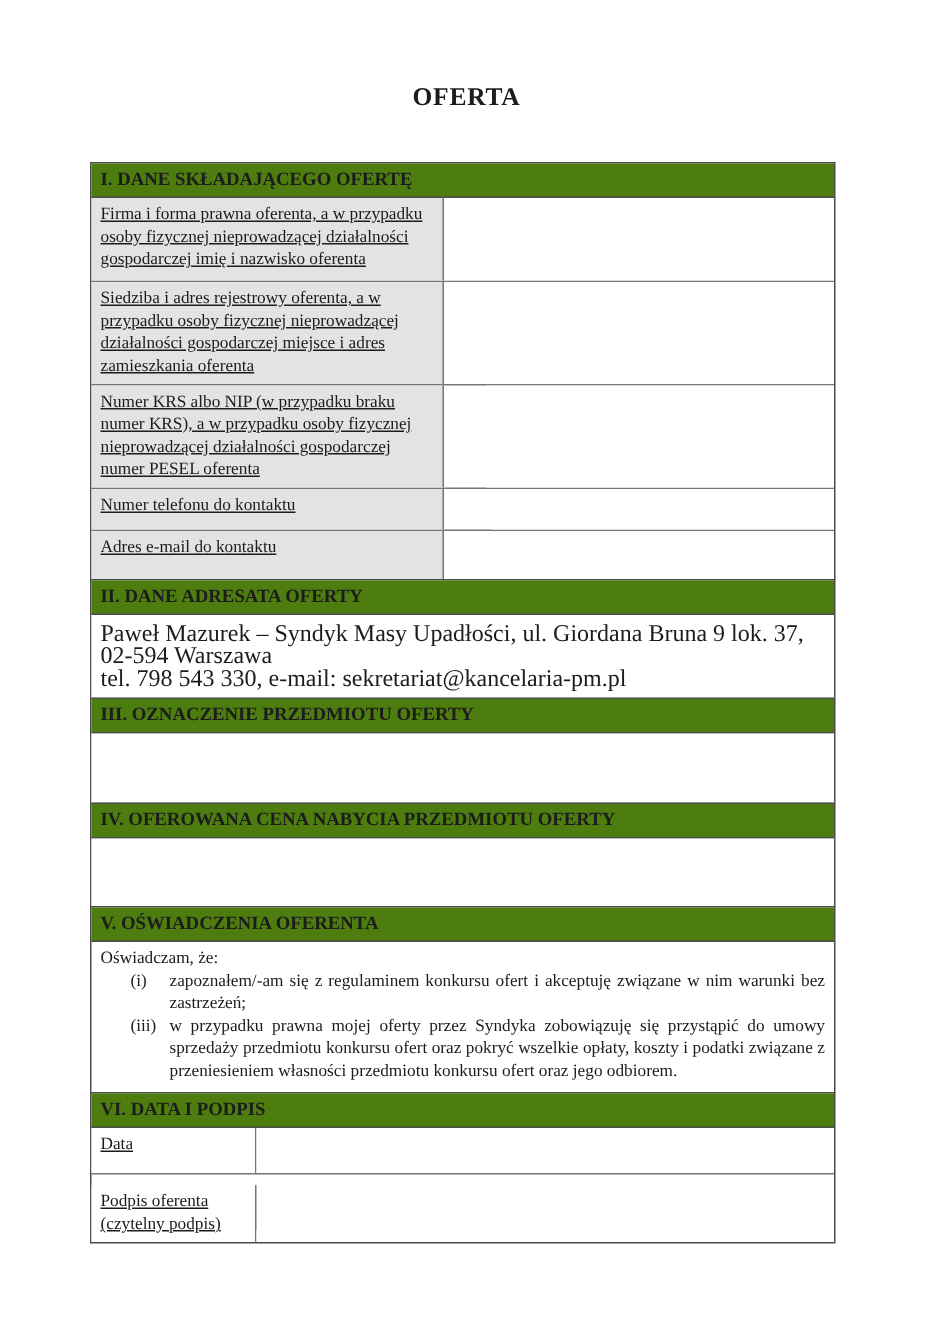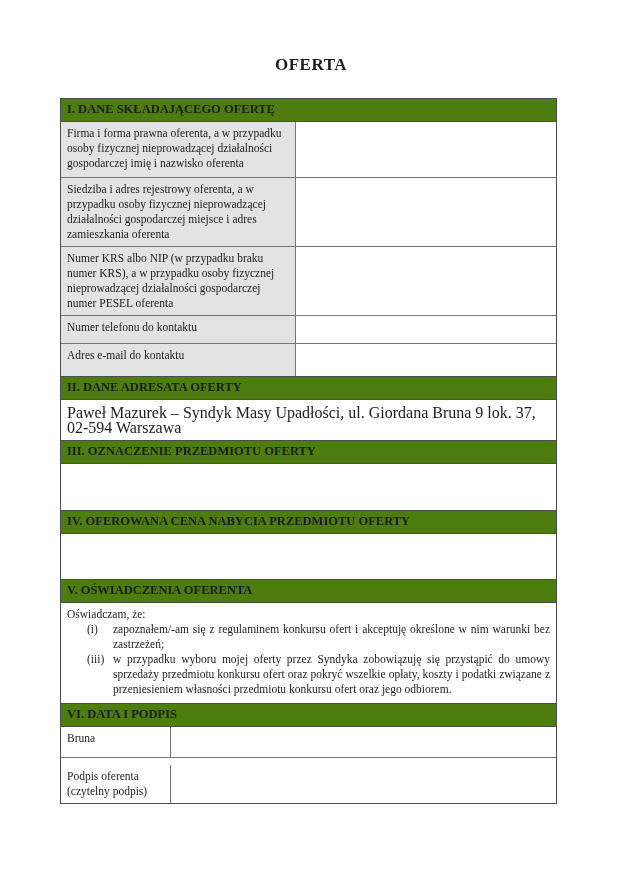--- a/index.html
+++ b/index.html
@@ -8,40 +8,40 @@
     position: relative;
     width: 622px;
     height: 880px;
     background: #ffffff;
     font-family: "Liberation Serif", serif;
     color: #1c1c1c;
     overflow: hidden;
   }
   .doc-title {
     padding-top: 55px;
-    margin-bottom: 23px;
+    margin-bottom: 33px;
     text-align: center;
     font-size: 17px;
     font-weight: bold;
     letter-spacing: 0.5px;
   }
   .form { margin-left: 60px; width: 497px; }
   .sec { border: 1px solid #4c4c4c; margin-top: -1px; background: #fff; }
   .sec:first-of-type { margin-top: 0; }
   .sec-header {
     background: #4d7c0f;
     border-bottom: 1px solid #4c4c4c;
     font-weight: bold;
     font-size: 12.5px;
     line-height: 15px;
     padding: 3px 6px 4px 6px;
   }
   .row { display: flex; }
   .row + .row { border-top: 1px solid #767676; }
-  .cell { font-size: 11.5px; line-height: 15px; padding: 4px 6px; }
+  .cell { font-size: 11.5px; line-height: 15px; padding: 4px 6px; text-decoration: underline; }
   .label-cell {
     width: 235px;
     flex: 0 0 235px;
     background: #e3e3e3;
     border-right: 1px solid #767676;
   }
   .value-cell { flex: 1 1 auto; background: #ffffff; }
   .mh55 { min-height: 55px; }
   .mh60 { min-height: 60px; }
   .mh62 { min-height: 62px; gap: 28px; }
@@ -104,52 +104,53 @@
       <div class="row mh33">
         <div class="cell label-cell">Adres e-mail do kontaktu</div>
         <div class="cell value-cell"></div>
       </div>
     </section>
 
     <section class="sec">
       <div class="sec-header">II. DANE ADRESATA OFERTY</div>
       <div class="sec-body body-min">
         <div>Paweł Mazurek – Syndyk Masy Upadłości, ul. Giordana Bruna 9 lok. 37, 02-594 Warszawa</div>
+        <div>tel. 798 543 330, e-mail: sekretariat@kancelaria-pm.pl</div>
       </div>
     </section>
 
     <section class="sec">
       <div class="sec-header">III. OZNACZENIE PRZEDMIOTU OFERTY</div>
       <div class="empty-box cell"></div>
     </section>
 
     <section class="sec">
       <div class="sec-header">IV. OFEROWANA CENA NABYCIA PRZEDMIOTU OFERTY</div>
       <div class="empty-box short cell"></div>
     </section>
 
     <section class="sec">
       <div class="sec-header">V. OŚWIADCZENIA OFERENTA</div>
       <div class="v-body">
         <div>Oświadczam, że:</div>
         <div class="v-item">
           <span class="marker">(i)</span>
-          <span class="text">zapoznałem/-am się z regulaminem konkursu ofert i akceptuję określone w nim warunki bez zastrzeżeń;</span>
+          <span class="text">zapoznałem/-am się z regulaminem konkursu ofert i akceptuję związane w nim warunki bez zastrzeżeń;</span>
         </div>
         <div class="v-item">
           <span class="marker">(iii)</span>
-          <span class="text">w przypadku wyboru mojej oferty przez Syndyka zobowiązuję się przystąpić do umowy sprzedaży przedmiotu konkursu ofert oraz pokryć wszelkie opłaty, koszty i podatki związane z przeniesieniem własności przedmiotu konkursu ofert oraz jego odbiorem.</span>
+          <span class="text">w przypadku prawna mojej oferty przez Syndyka zobowiązuję się przystąpić do umowy sprzedaży przedmiotu konkursu ofert oraz pokryć wszelkie opłaty, koszty i podatki związane z przeniesieniem własności przedmiotu konkursu ofert oraz jego odbiorem.</span>
         </div>
       </div>
     </section>
 
     <section class="sec">
       <div class="sec-header">VI. DATA I PODPIS</div>
       <div class="row mh30">
-        <div class="cell vi-label-cell">Bruna</div>
+        <div class="cell vi-label-cell">Data</div>
         <div class="cell value-cell"></div>
       </div>
       <div class="row mh46">
         <div class="cell vi-label-cell">Podpis oferenta
 (czytelny podpis)</div>
         <div class="cell value-cell"></div>
       </div>
     </section>
 
   </div>

